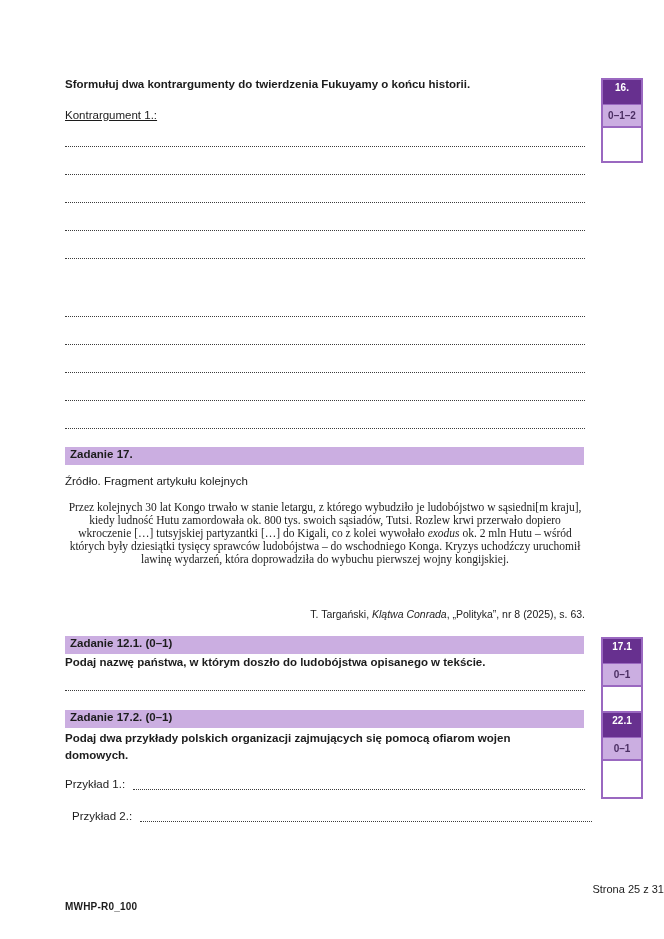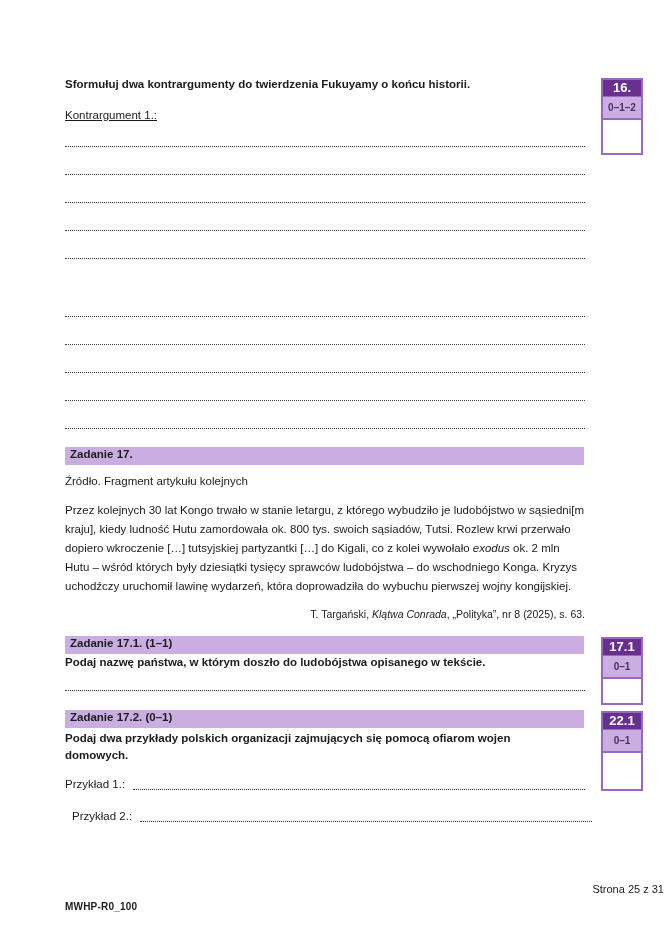--- a/index.html
+++ b/index.html
@@ -23,35 +23,35 @@
     background:var(--band);
   }
   .answer-lines .line{
     height:27px;
     border-bottom:1.4px dotted #3c3c3c;
   }
   .single-line{
     height:13px;
     border-bottom:1.4px dotted #3c3c3c;
   }
-  .para{line-height:19px;text-align:left;}
+  .para{line-height:13px;text-align:center;font-family:Liberation Serif, serif;}
   .citation{
     width:520px;text-align:right;
     font-size:10.5px;color:#222;
   }
   .scorebox{
     left:601px;width:38px;
     border:2px solid var(--boxborder);
     background:#fff;
     text-align:center;
   }
   .scorebox .sb-num{
     background:var(--dark);
-    color:#fff;font-weight:bold;font-size:13px;
-    height:16px;line-height:16px;
+    color:#fff;font-weight:bold;font-size:10px;
+    height:24px;line-height:16px;
   }
   .scorebox .sb-scale{
     background:var(--band);
     color:#4b2e63;font-weight:bold;font-size:10px;
     height:21px;line-height:21px;
     border-top:1px solid var(--boxborder);
   }
   .scorebox .sb-empty{
     background:#fff;
     border-top:2px solid var(--boxborder);
@@ -101,21 +101,21 @@
   </div>
 
   <div class="abs band" style="top:447px;">Zadanie 17.</div>
 
   <div class="abs content-left" style="top:475px;">Źródło. Fragment artykułu kolejnych</div>
 
   <div class="abs content-left para" style="top:501px;"><span>Przez kolejnych 30 lat Kongo trwało w stanie letargu, z którego wybudziło je ludobójstwo w sąsiedni[m kraju], kiedy ludność Hutu zamordowała ok. 800 tys. swoich sąsiadów, Tutsi. Rozlew krwi przerwało dopiero wkroczenie […] tutsyjskiej partyzantki […] do Kigali, co z kolei wywołało </span><i>exodus</i><span> ok. 2 mln Hutu – wśród których były dziesiątki tysięcy sprawców ludobójstwa – do wschodniego Konga. Kryzys uchodźczy uruchomił lawinę wydarzeń, która doprowadziła do wybuchu pierwszej wojny kongijskiej.</span></div>
 
   <div class="abs content-left citation" style="top:608px;"><span>T. Targański, </span><i>Klątwa Conrada</i><span>, „Polityka”, nr 8 (2025), s. 63.</span></div>
 
-  <div class="abs band" style="top:636px;">Zadanie 17.1. (1–1)</div>
+  <div class="abs band" style="top:636px;">Zadanie 12.1. (0–1)</div>
 
   <div class="abs content-left bold" style="top:656px;">Podaj nazwę państwa, w którym doszło do ludobójstwa opisanego w tekście.</div>
 
   <div class="abs content-left single-line" style="top:677px;"></div>
 
   <div class="abs scorebox" style="top:637px;">
     <div class="sb-num">17.1</div>
     <div class="sb-scale">0–1</div>
     <div class="sb-empty" style="height:24px;"></div>
   </div>

